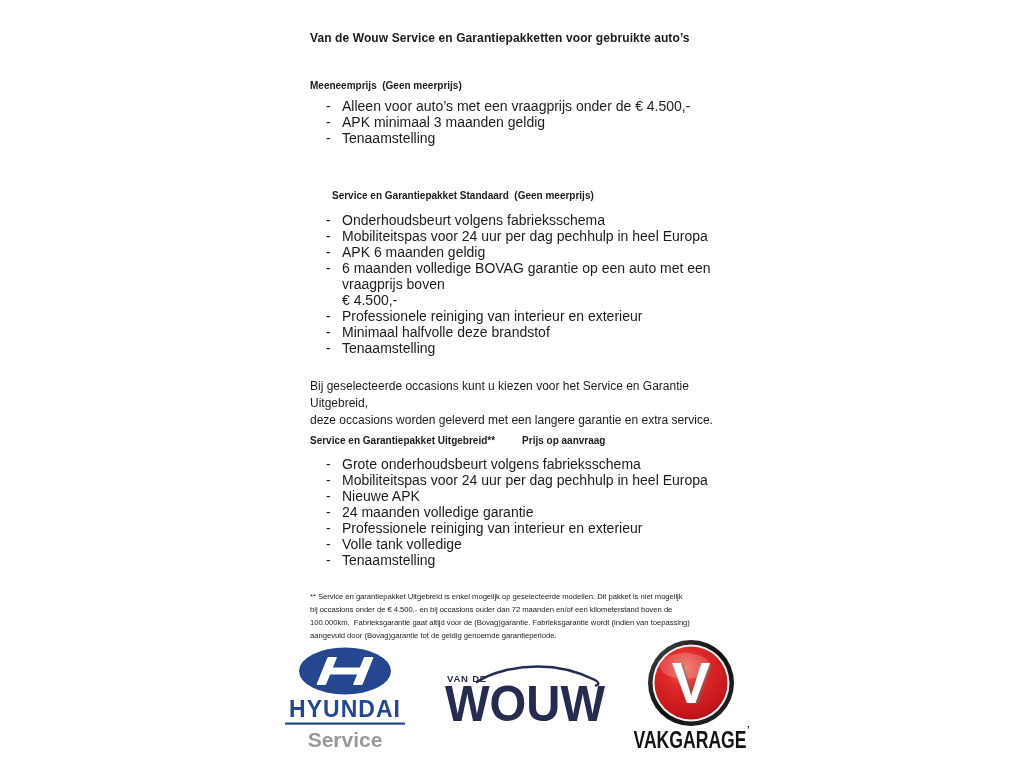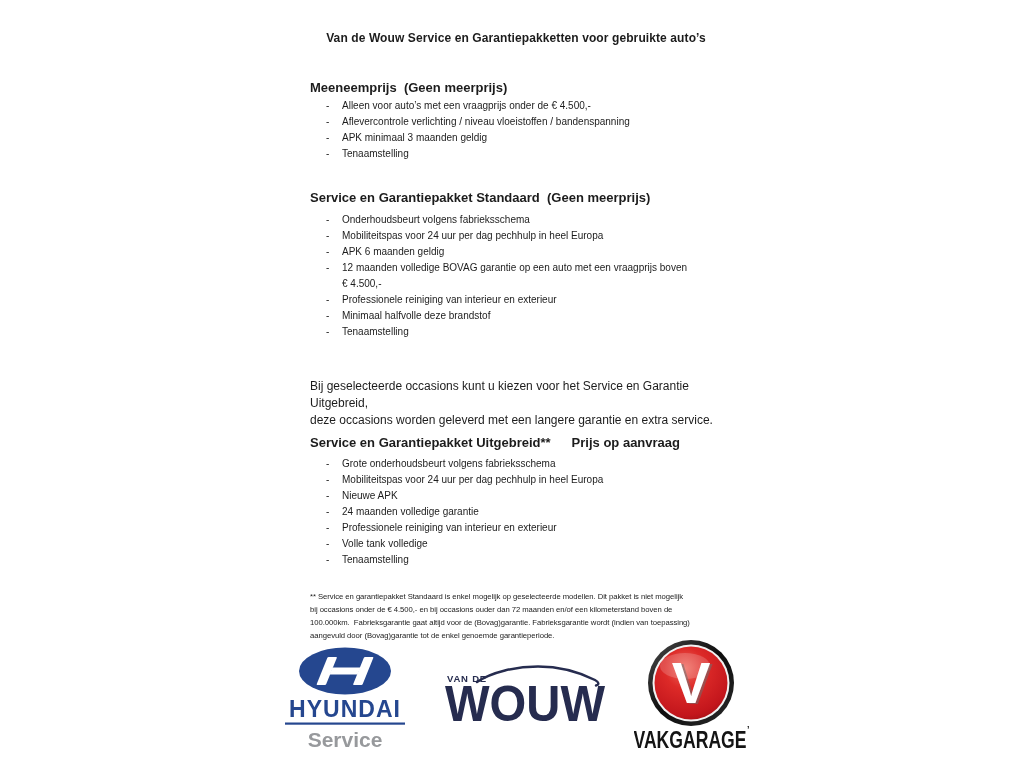--- a/index.html
+++ b/index.html
@@ -5,43 +5,43 @@
   html,body { margin:0; padding:0; }
   body {
     width:1024px; height:768px; position:relative; overflow:hidden;
     background:#ffffff; color:#1c1c1c;
     font-family:"Liberation Sans", sans-serif;
   }
   .page { position:absolute; inset:0; }
 
   .doc-title {
     position:absolute; left:310px; top:31px; width:412px;
-    text-align:center; font-size:12px; font-weight:700; letter-spacing:0.1px;
+    font-size:12px; font-weight:700; letter-spacing:0.1px;
     white-space:pre-wrap;
   }
 
   .heading {
     position:absolute; left:310px;
-    font-size:13px; font-weight:700; white-space:pre-wrap;
+    font-size:10px; font-weight:700; white-space:pre-wrap;
   }
   .heading-1 { top:80px; }
-  .heading-2 { top:190px; }
+  .heading-2 { top:190px;margin-left:22px; }
   .heading-3 { top:435px; display:flex;justify-content:center; }
-  .heading-3 .price-note { margin-left:21px; }
+  .heading-3 .price-note { margin-left:27px; }
 
   ul.pkg-list {
     position:absolute; left:310px; width:424px;
     list-style:none; margin:0; padding:0;
   }
   .list-1 { top:98px; }
   .list-2 { top:212px; }
   .list-3 { top:456px; }
   ul.pkg-list li {
     position:relative; padding-left:32px;
-    font-size:10px; line-height:16px; white-space:pre-line;
+    font-size:14px; line-height:16px; white-space:pre-line;
   }
   ul.pkg-list li::before {
     content:"-"; position:absolute; left:16px; top:0;
   }
 
   .note-paragraph {
     position:absolute; left:310px; top:378px; width:430px;
     font-size:12px; line-height:17px; white-space:pre-line;
   }
 
@@ -60,31 +60,30 @@
 </head>
 <body>
 
 <div class="page">
 
   <div class="doc-title">Van de Wouw Service en Garantiepakketten voor gebruikte auto’s</div>
 
   <div class="heading heading-1">Meeneemprijs  (Geen meerprijs)</div>
   <ul class="pkg-list list-1">
     <li>Alleen voor auto’s met een vraagprijs onder de € 4.500,-</li>
-    <li>Aflevercontrole verlichting / niveau vloeistoffen / bandenspanning</li>
     <li>APK minimaal 3 maanden geldig</li>
     <li>Tenaamstelling</li>
   </ul>
 
   <div class="heading heading-2">Service en Garantiepakket Standaard  (Geen meerprijs)</div>
   <ul class="pkg-list list-2">
     <li>Onderhoudsbeurt volgens fabrieksschema</li>
     <li>Mobiliteitspas voor 24 uur per dag pechhulp in heel Europa</li>
     <li>APK 6 maanden geldig</li>
-    <li>12 maanden volledige BOVAG garantie op een auto met een vraagprijs boven
+    <li>6 maanden volledige BOVAG garantie op een auto met een vraagprijs boven
 € 4.500,-</li>
     <li>Professionele reiniging van interieur en exterieur</li>
     <li>Minimaal halfvolle deze brandstof</li>
     <li>Tenaamstelling</li>
   </ul>
 
   <div class="note-paragraph">Bij geselecteerde occasions kunt u kiezen voor het Service en Garantie Uitgebreid,
 deze occasions worden geleverd met een langere garantie en extra service.</div>
 
   <div class="heading heading-3">
@@ -95,24 +94,24 @@
     <li>Grote onderhoudsbeurt volgens fabrieksschema</li>
     <li>Mobiliteitspas voor 24 uur per dag pechhulp in heel Europa</li>
     <li>Nieuwe APK</li>
     <li>24 maanden volledige garantie</li>
     <li>Professionele reiniging van interieur en exterieur</li>
     <li>Volle tank volledige</li>
     <li>Tenaamstelling</li>
   </ul>
 
   <div class="footnote">
-    <div>** Service en garantiepakket Standaard is enkel mogelijk op geselecteerde modellen. Dit pakket is niet mogelijk</div>
+    <div>** Service en garantiepakket Uitgebreid is enkel mogelijk op geselecteerde modellen. Dit pakket is niet mogelijk</div>
     <div>bij occasions onder de € 4.500,- en bij occasions ouder dan 72 maanden en/of een kilometerstand boven de</div>
     <div>100.000km.  Fabrieksgarantie gaat altijd voor de (Bovag)garantie. Fabrieksgarantie wordt (indien van toepassing)</div>
-    <div>aangevuld door (Bovag)garantie tot de enkel genoemde garantieperiode.</div>
+    <div>aangevuld door (Bovag)garantie tot de geldig genoemde garantieperiode.</div>
   </div>
 
   <div class="logo logo-hyundai">
     <svg width="124" height="112" viewBox="0 0 124 112">
       <ellipse cx="62" cy="27" rx="46" ry="23.5" fill="#25478F"></ellipse>
       <g transform="translate(62,27) skewX(-22)" fill="#ffffff">
         <rect x="-23" y="-14" width="9.5" height="28" rx="1"></rect>
         <rect x="13.5" y="-14" width="9.5" height="28" rx="1"></rect>
         <rect x="-14" y="-3.5" width="28" height="7"></rect>
       </g>

